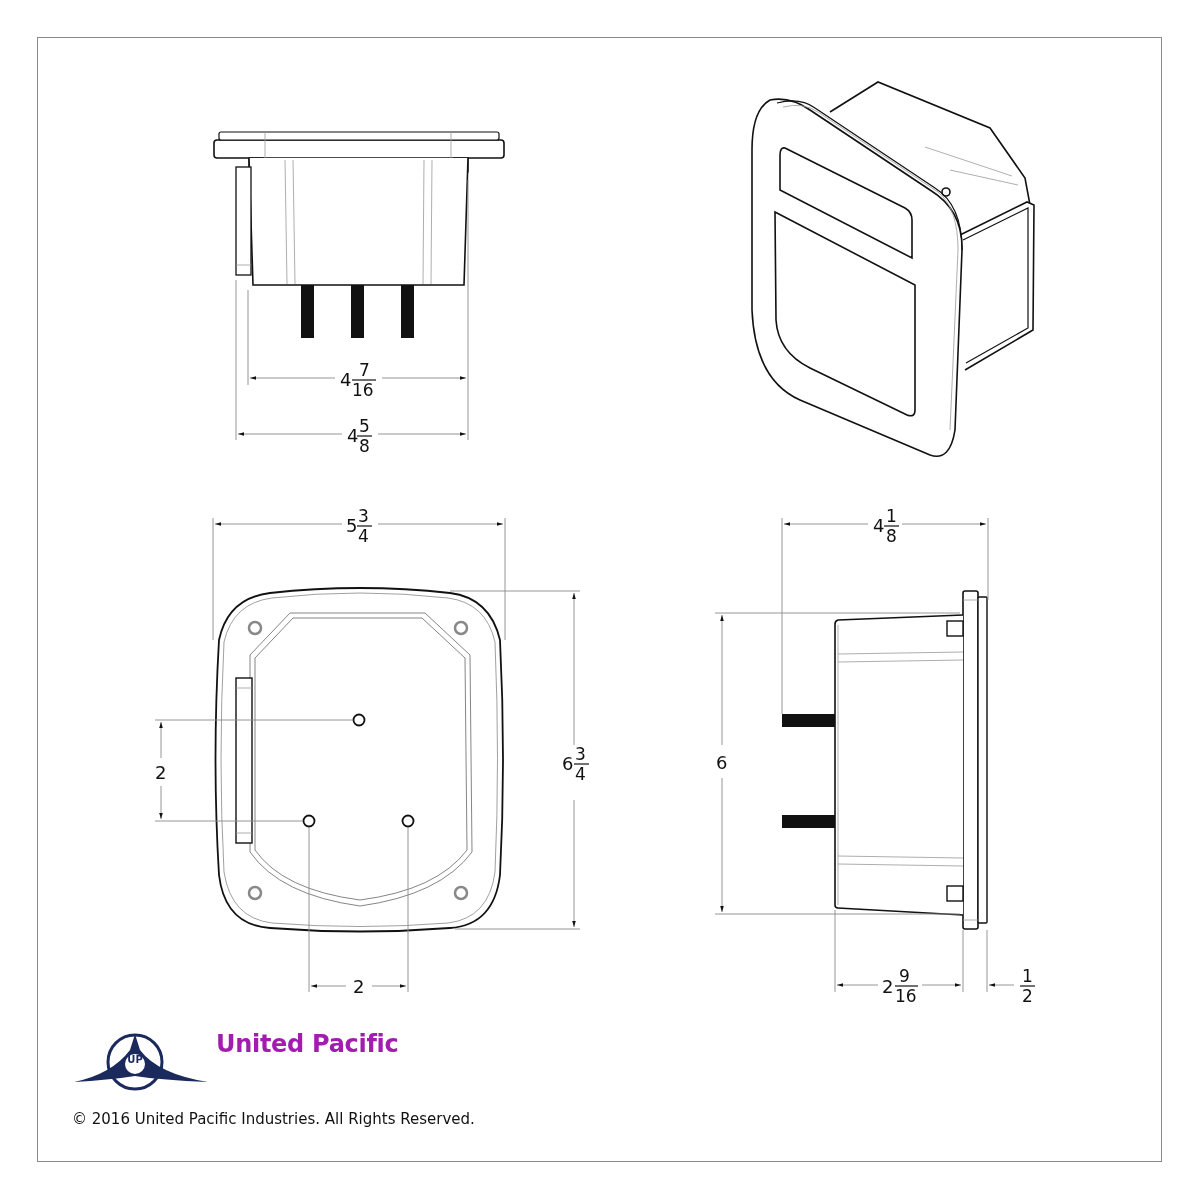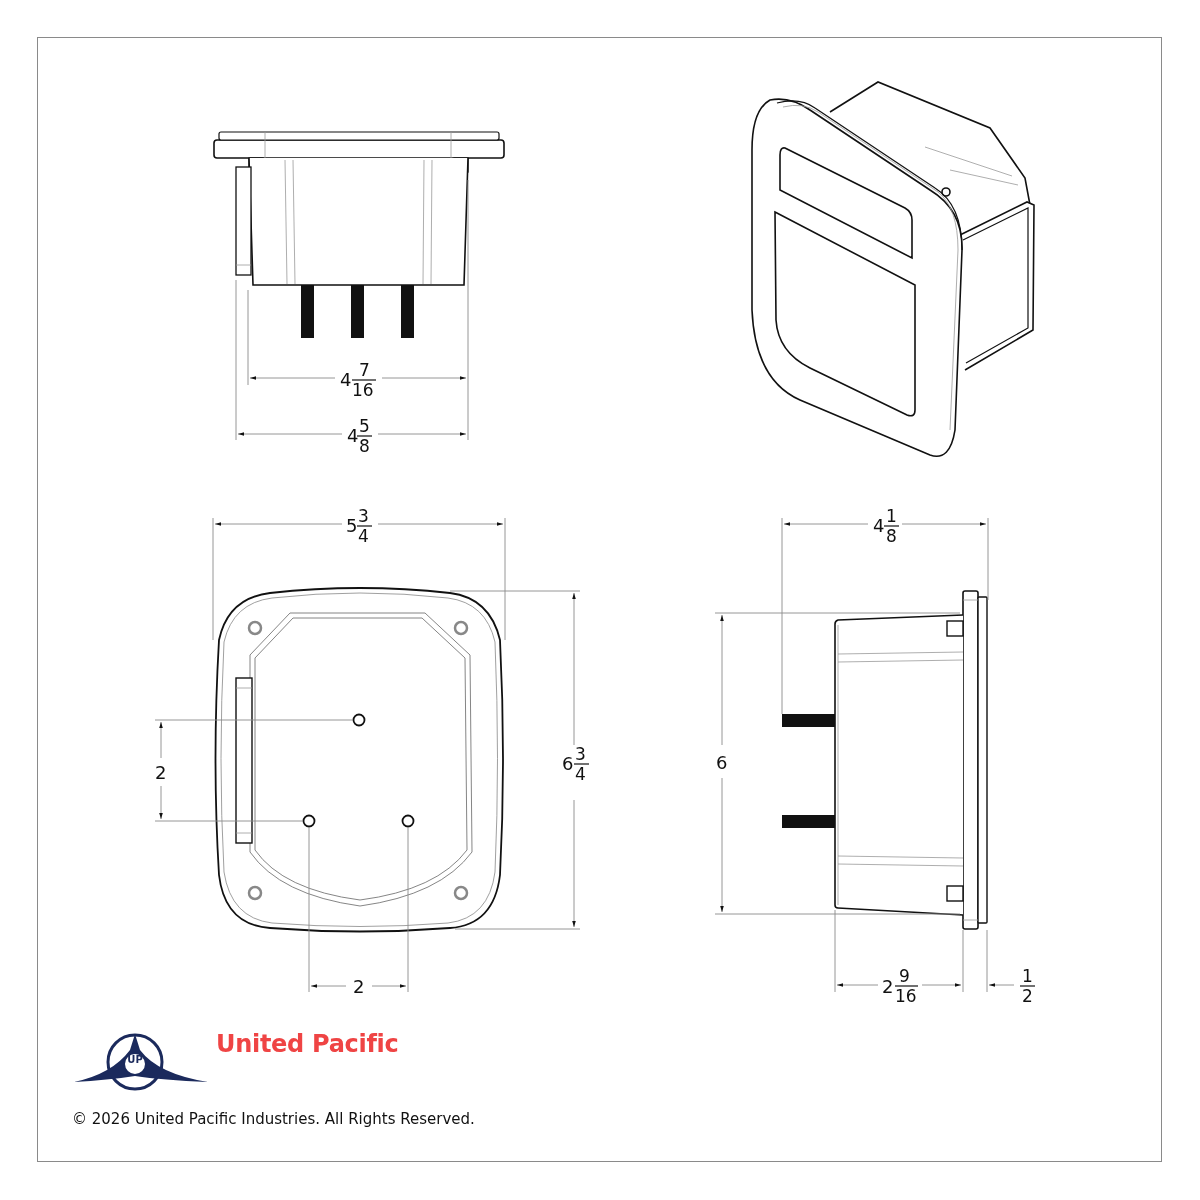--- a/index.html
+++ b/index.html
@@ -5,21 +5,21 @@
   html, body { margin: 0; padding: 0; background: #ffffff; }
   body { width: 1200px; height: 1200px; position: relative; overflow: hidden;
          font-family: "DejaVu Sans", "Liberation Sans", sans-serif; }
   .frame { position: absolute; left: 37px; top: 37px; width: 1125px; height: 1125px;
            border: 1px solid #8a8a8a; box-sizing: border-box; }
   svg.drawing { position: absolute; left: 0; top: 0; }
   .dim-text { font-family: "DejaVu Sans", sans-serif; font-size: 18px; fill: #111; }
   .dim-frac { font-family: "DejaVu Sans", sans-serif; font-size: 17px; fill: #111; }
   .brand { position: absolute; left: 72px; top: 1030px; display: flex; align-items: flex-start; }
   .brand-name { font-family: "DejaVu Sans", sans-serif; font-weight: bold; font-size: 24px;
-                color: #ef4444; margin-left: 6px; letter-spacing: -0.3px; }
+                color: #a21caf; margin-left: 6px; letter-spacing: -0.3px; }
   .copyright { position: absolute; left: 72px; top: 1110px; font-size: 15px; color: #111;
                font-family: "DejaVu Sans", sans-serif; }
 </style>
 </head>
 <body>
 
 <div class="frame"></div>
 
 <svg class="drawing" width="1200" height="1200" viewBox="0 0 1200 1200">
   <defs>
@@ -201,13 +201,13 @@
 
 <div class="brand">
   <svg width="138" height="62" viewBox="0 0 138 62">
     <circle cx="63" cy="32" r="27" fill="none" stroke="#1b2a5c" stroke-width="3"></circle>
     <path d="M2 52 Q40 44 58 20 L63 4 L68 20 Q86 44 136 52 Q90 50 63 46 Q36 50 2 52 Z" fill="#1b2a5c"></path>
     <circle cx="63" cy="34" r="11" fill="#fff" stroke="#1b2a5c" stroke-width="2"></circle>
     <text x="63" y="33" text-anchor="middle" font-size="10" font-weight="bold" fill="#1b2a5c" font-family="DejaVu Sans, sans-serif">UP</text>
   </svg>
   <span class="brand-name">United Pacific</span>
 </div>
-<div class="copyright">© 2026 United Pacific Industries. All Rights Reserved.</div>
+<div class="copyright">© 2016 United Pacific Industries. All Rights Reserved.</div>
 
 </body></html>

